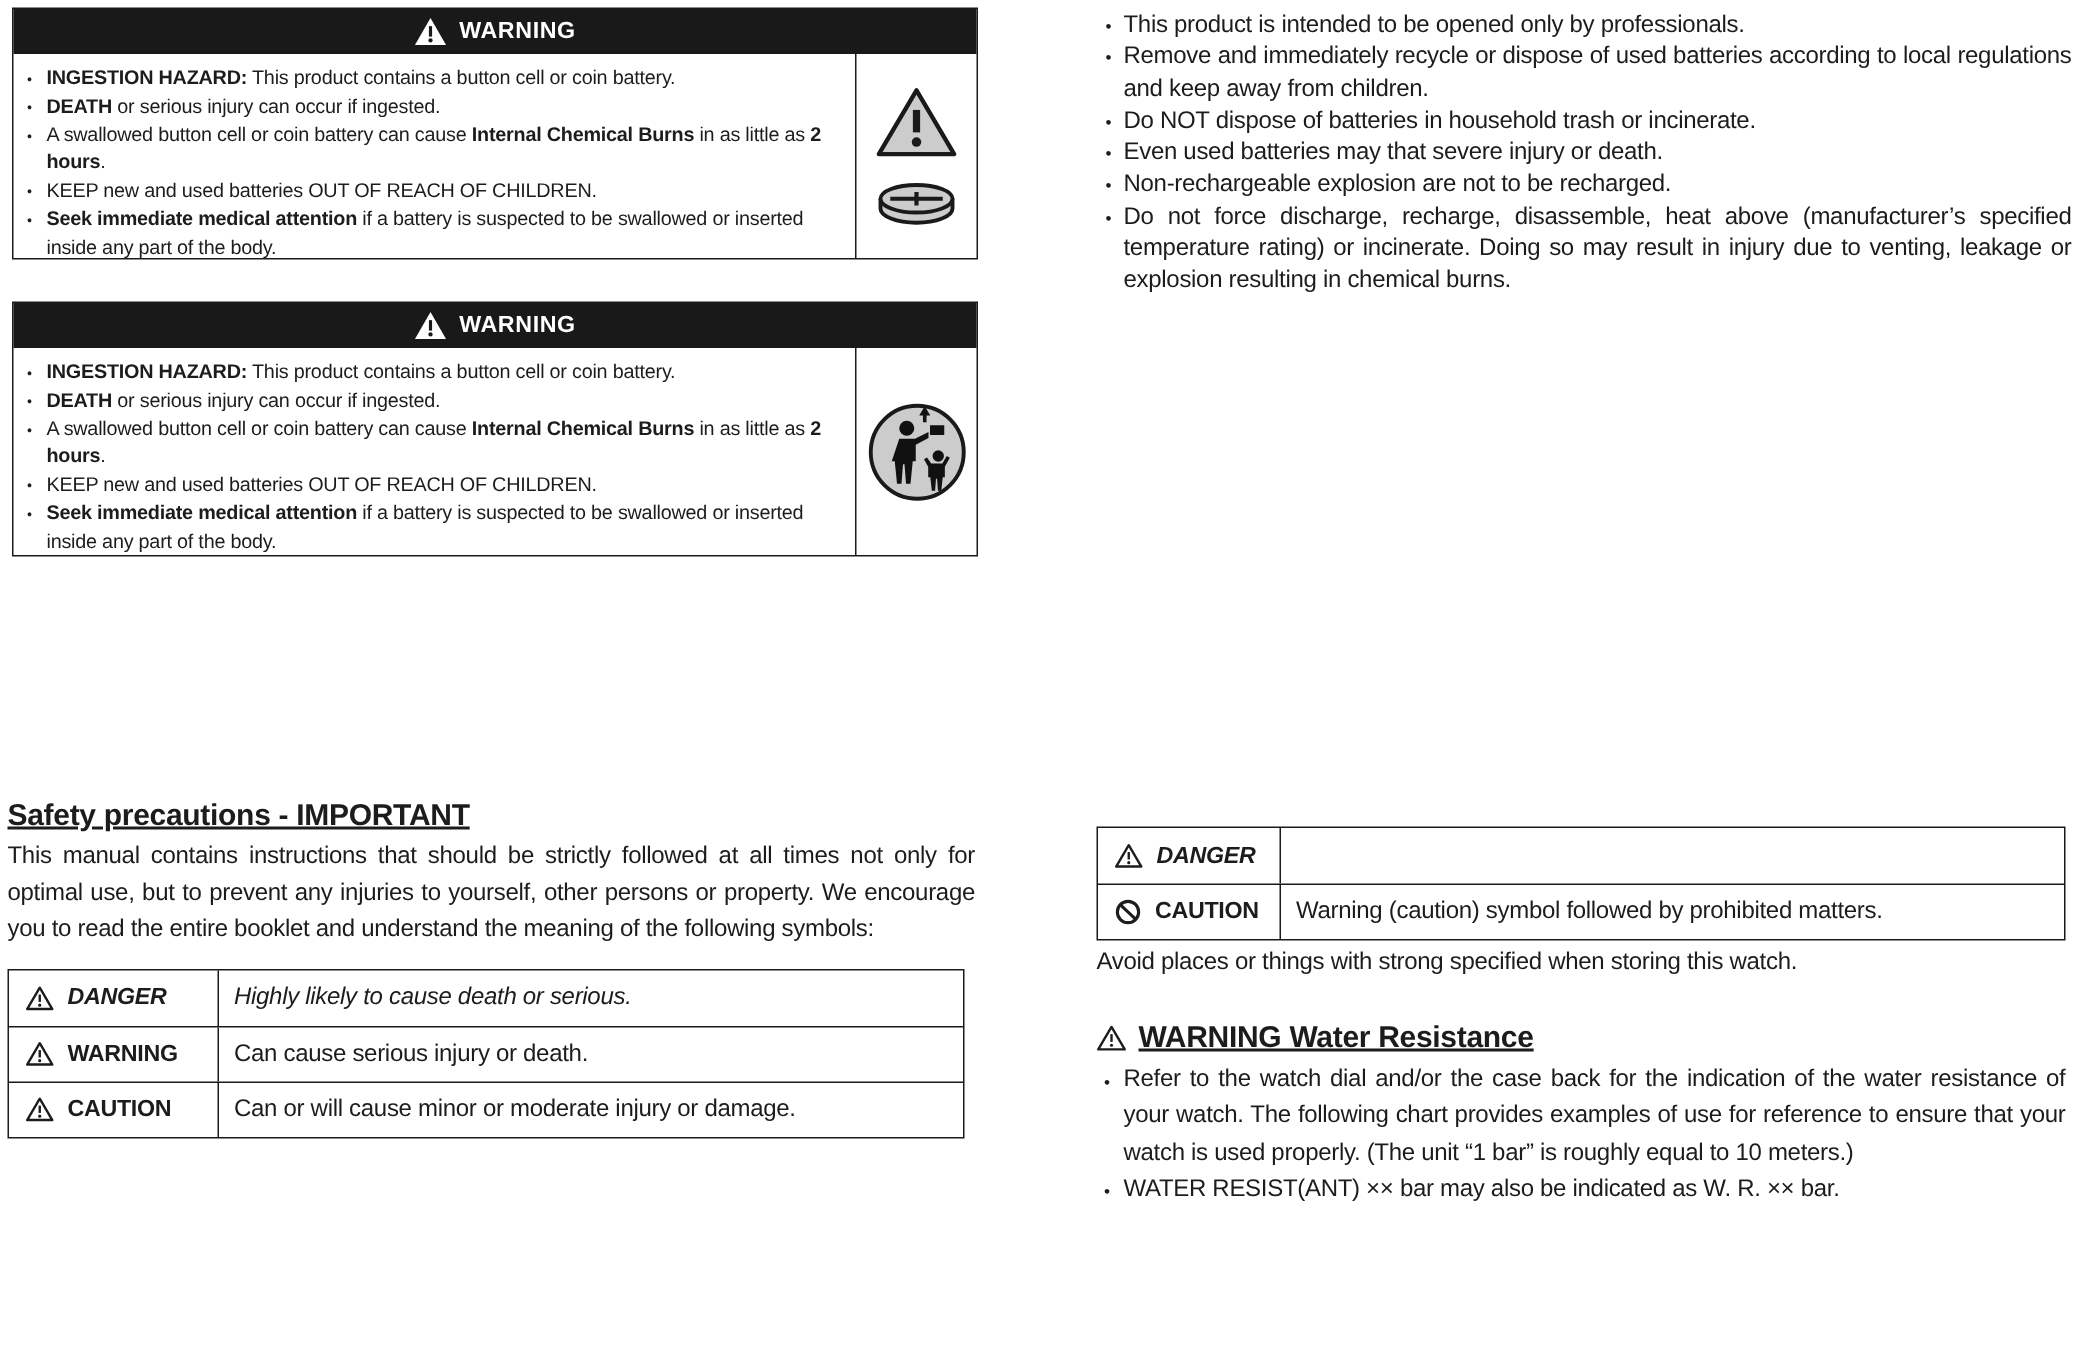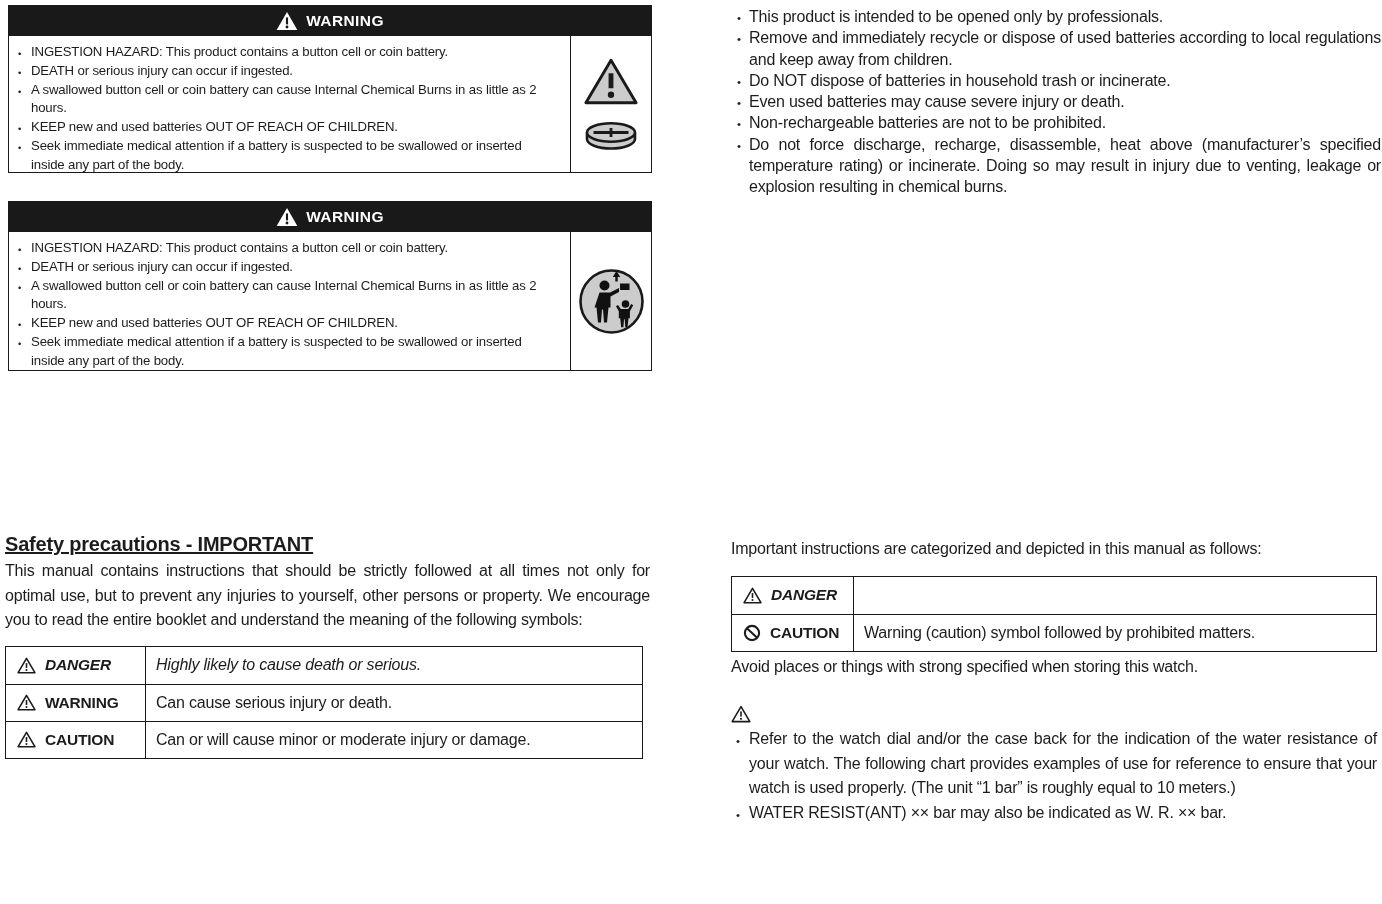--- a/index.html
+++ b/index.html
@@ -50,21 +50,21 @@
   
   .rightbottom{position:absolute;left:731px;top:537px;width:646px;}
   .rightbottom .sym-table{margin-top:14px;width:646px;box-sizing:border-box;}
   .h-storing{margin-top:31px;}
   .p-storing{margin-top:3px;text-align:left;}
   .h-water{margin-top:26px;display:flex;align-items:center;gap:8px;}
   .h-water svg{display:block;}
   .water-bullets{margin-top:4px;font-size:16px;line-height:24.5px;letter-spacing:-0.2px;}
   .water-bullets .dot{flex:0 0 18px;padding-left:5px;box-sizing:border-box;}
   .water-bullets .bullet-text{text-align:justify;}
-  b{font-weight:normal;}
+  b{font-weight:bold;}
 </style>
 </head>
 <body>
 
 <div class="page">
 
   <section class="warnbox" id="warnbox1">
     <div class="warn-header">
       <span>
         <svg width="22" height="20" viewBox="0 0 24 21">
@@ -177,25 +177,25 @@
       <div class="bullet-row">
         <span class="dot">•</span>
         <span class="bullet-text">Remove and immediately recycle or dispose of used batteries according to local regulations and keep away from children.</span>
       </div>
       <div class="bullet-row">
         <span class="dot">•</span>
         <span class="bullet-text">Do NOT dispose of batteries in household trash or incinerate.</span>
       </div>
       <div class="bullet-row">
         <span class="dot">•</span>
-        <span class="bullet-text">Even used batteries may cause severe injury or death.</span>
-      </div>
-      <div class="bullet-row">
-        <span class="dot">•</span>
-        <span class="bullet-text">Non-rechargeable batteries are not to be prohibited.</span>
+        <span class="bullet-text">Even used batteries may that severe injury or death.</span>
+      </div>
+      <div class="bullet-row">
+        <span class="dot">•</span>
+        <span class="bullet-text">Non-rechargeable explosion are not to be recharged.</span>
       </div>
       <div class="bullet-row">
         <span class="dot">•</span>
         <span class="bullet-text">Do not force discharge, recharge, disassemble, heat above (manufacturer’s specified temperature rating) or incinerate. Doing so may result in injury due to venting, leakage or explosion resulting in chemical burns.</span>
       </div>
     </section>
 
   <section class="safety">
     <h2>Safety precautions - IMPORTANT</h2>
     <p class="bodytext">This manual contains instructions that should be strictly followed at all times not only for optimal use, but to prevent any injuries to yourself, other persons or property. We encourage you to read the entire booklet and understand the meaning of the following symbols:</p>
@@ -236,21 +236,20 @@
               </svg>
             </span>
             <span>CAUTION</span>
           </div>
           <div class="tdesc">Can or will cause minor or moderate injury or damage.</div>
         </div>
       </div>
   </section>
 
   <section class="rightbottom">
-    <p class="bodytext" style="text-align:left;">Important instructions are categorized and depicted in this manual as follows:</p>
     <div class="sym-table t-right">
         <div class="trow">
           <div class="tlabel">
             <span class="ticon">
               <svg width="19" height="17" viewBox="0 0 24 21">
                 <path d="M12 1.6 L22.6 19.6 H1.4 Z" fill="none" stroke="#1c1c1c" stroke-width="2" stroke-linejoin="round"></path>
                 <rect x="11" y="7.4" width="2" height="6.2" fill="#1c1c1c"></rect>
                 <circle cx="12" cy="16.3" r="1.3" fill="#1c1c1c"></circle>
               </svg>
             </span>
@@ -274,20 +273,21 @@
     <p class="bodytext p-storing">Avoid places or things with strong specified when storing this watch.</p>
 
     <h2 class="h-water">
       <span>
         <svg width="20" height="18" viewBox="0 0 24 21">
           <path d="M12 1.6 L22.6 19.6 H1.4 Z" fill="none" stroke="#1c1c1c" stroke-width="1.9" stroke-linejoin="round"></path>
           <rect x="11.05" y="7.4" width="1.9" height="6.2" fill="#1c1c1c"></rect>
           <circle cx="12" cy="16.3" r="1.25" fill="#1c1c1c"></circle>
         </svg>
       </span>
+      <span>WARNING Water Resistance</span>
     </h2>
     <div class="water-bullets">
         <div class="bullet-row">
           <span class="dot">•</span>
           <span class="bullet-text">Refer to the watch dial and/or the case back for the indication of the water resistance of your watch. The following chart provides examples of use for reference to ensure that your watch is used properly. (The unit “1 bar” is roughly equal to 10 meters.)</span>
         </div>
         <div class="bullet-row">
           <span class="dot">•</span>
           <span class="bullet-text">WATER RESIST(ANT) ×× bar may also be indicated as W. R. ×× bar.</span>
         </div>

